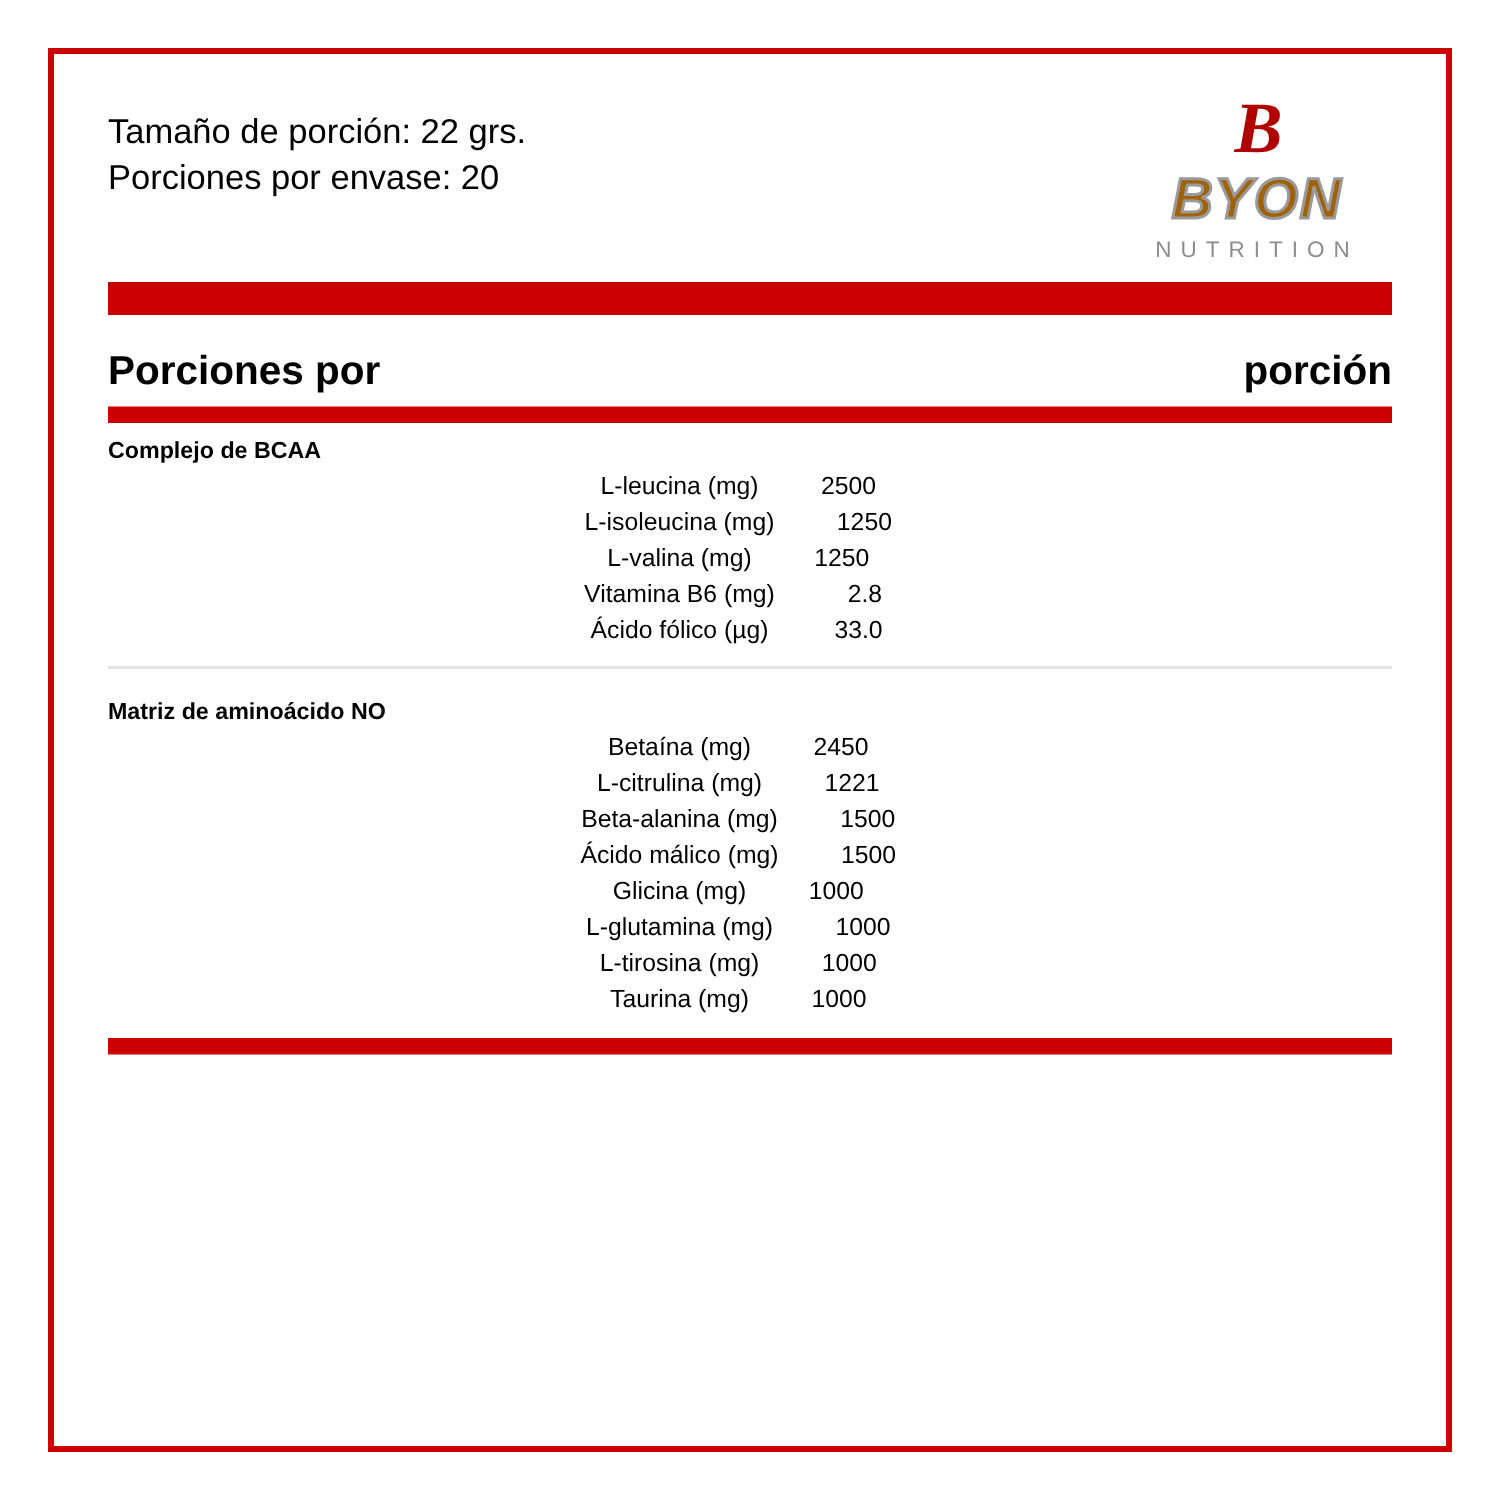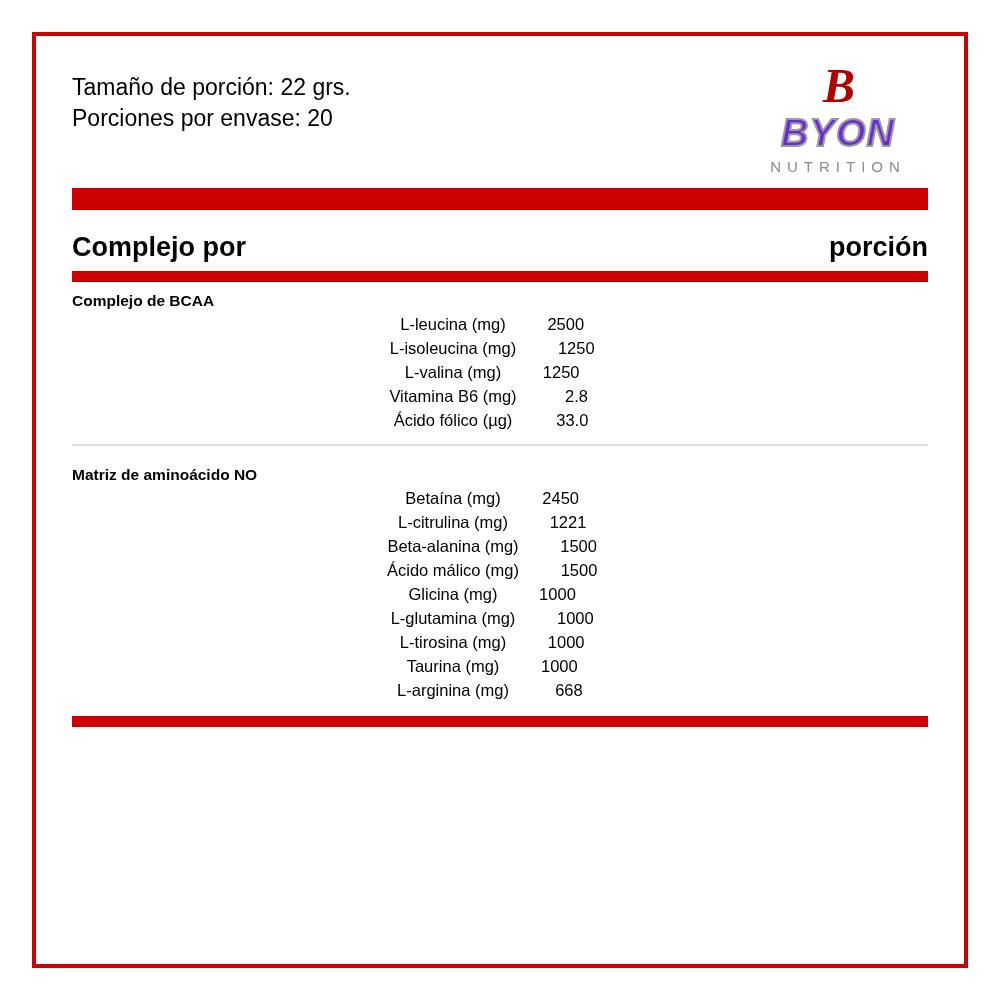--- a/index.html
+++ b/index.html
@@ -61,21 +61,21 @@
     font-weight: bold;
     font-style: italic;
     color: #b00000;
     line-height: 1;
     letter-spacing: -2px;
   }
   .logo-word {
     font-size: 38px;
     font-weight: bold;
     font-style: italic;
-    color: #6d28d9;
+    color: #a16207;
     -webkit-text-stroke: 2px #9a9a9a;
     letter-spacing: 1px;
     line-height: 1;
     margin-top: 4px;
   }
   .logo-sub {
     font-size: 15px;
     letter-spacing: 6px;
     color: #8d8d8d;
     margin-top: 6px;
@@ -154,21 +154,21 @@
 
 
     <div class="serving-block">
       <p class="serving-line">Tamaño de porción: 22 grs.</p>
       <p class="serving-line">Porciones por envase: 20</p>
     </div>
 
     <div class="rule-thick"></div>
 
     <div class="amount-row">
-      <div>Complejo por</div>
+      <div>Porciones por</div>
       <div>porción</div>
     </div>
 
     <div class="rule-med"></div>
 
     <div class="group group-1">
       <div class="group-name">Complejo de BCAA</div>
 
       <div class="item">
         <span class="item-name">L-leucina (mg)</span>
@@ -222,22 +222,18 @@
         <span class="item-value">1000</span>
       </div>
       <div class="item">
         <span class="item-name">L-tirosina (mg)</span>
         <span class="item-value">1000</span>
       </div>
       <div class="item">
         <span class="item-name">Taurina (mg)</span>
         <span class="item-value">1000</span>
       </div>
-      <div class="item">
-        <span class="item-name">L-arginina (mg)</span>
-        <span class="item-value">668</span>
-      </div>
     </div>
 
     <div class="rule-bottom"></div>
 
   </div>
 </div>
 
 </body></html>

